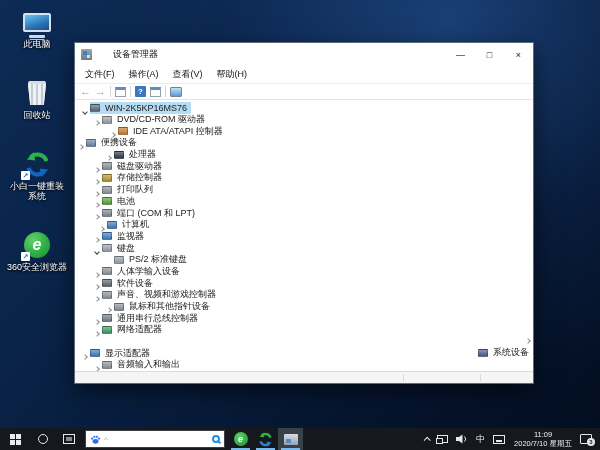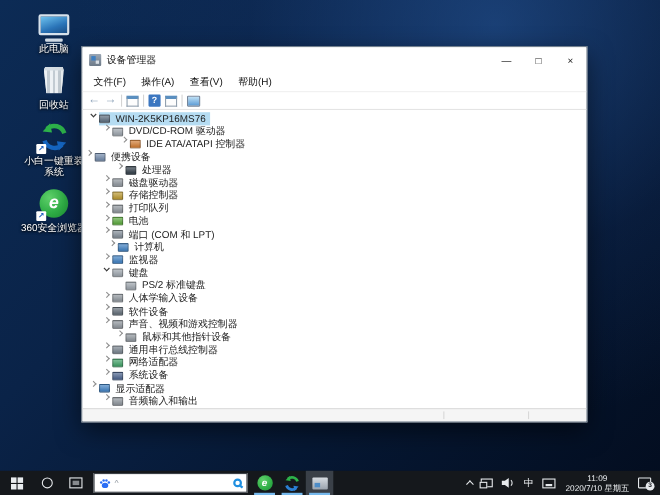--- a/index.html
+++ b/index.html
@@ -5,21 +5,21 @@
   * { margin:0; padding:0; box-sizing:border-box; }
   html,body { width:600px; height:450px; overflow:hidden;
     font-family:"Liberation Sans","DejaVu Sans",sans-serif; }
   .desktop { position:relative; width:600px; height:450px;
     background:
       radial-gradient(ellipse at 75% 5%, rgba(40,90,160,.55) 0%, rgba(20,50,100,.25) 35%, rgba(0,0,0,0) 60%),
       linear-gradient(135deg, #0c2b55 0%, #0a2348 35%, #061834 65%, #030d1f 100%);
   }
 
   
-  .dicons { position:absolute; left:16px; top:4px; width:66px; display:flex; flex-direction:column; }
+  .dicons { position:absolute; left:4px; top:4px; width:66px; display:flex; flex-direction:column;gap:20px; }
   .dicon { width:66px; padding:3px 0 6px; display:flex; flex-direction:column; align-items:center; cursor:default; }
   .dicon-art { position:relative; width:30px; height:30px; display:flex; align-items:center; justify-content:center; }
   .dicon-label { margin-top:2px; max-width:62px; font-size:9px; line-height:10px; color:#fff; text-align:center;
     text-shadow:0 1px 2px rgba(0,0,0,.9), 0 0 3px rgba(0,0,0,.7); }
   
   .art-pc { width:28px; height:19px; border:2px solid #d7e2ec; border-radius:2px;
     background:linear-gradient(160deg,#6fc4f0 0%,#2a74b8 60%,#1b4f86 100%); }
   .art-pc::after { content:""; position:absolute; left:50%; transform:translateX(-50%); bottom:-1px;
     width:16px; height:3px; background:#cfd9e3; border-radius:1px; box-shadow:0 3px 0 -1px #b9c6d1; }
   
@@ -37,39 +37,39 @@
     border-radius:1px; color:#1e5fbf; font-size:7px; line-height:9px; text-align:center; font-weight:bold; }
 
   
   .window { position:absolute; left:74px; top:42px; width:460px; height:342px; background:#fff;
     border:1px solid #5a6a7a; box-shadow:0 8px 22px rgba(0,0,0,.55); display:flex; flex-direction:column; }
   .titlebar { height:23px; background:#fff; display:flex; align-items:center; padding-left:6px; flex:0 0 auto; }
   .app-icon { width:11px; height:11px; margin-right:5px; position:relative;
     background:linear-gradient(#9aa6b4,#6d7a88); border-radius:1px; }
   .app-icon::after { content:""; position:absolute; left:2px; top:2px; width:4px; height:4px; background:#3e7fc1; }
   .app-icon::before { content:""; position:absolute; right:2px; bottom:2px; width:3px; height:3px; background:#d8dee5; }
-  .title-text { font-size:9px; color:#111; flex:1 1 auto; }
+  .title-text { font-size:9px; color:#111; flex:1 1 auto;margin-left:16px; }
   .cap-btns { display:flex; height:100%; }
   .cap-btn { width:29px; height:100%; display:flex; align-items:center; justify-content:center;
     font-size:9px; color:#222; }
   .menubar { height:18px; display:flex; align-items:center; padding-left:3px; background:#fff;
     border-bottom:1px solid #ececec; flex:0 0 auto; }
   .menu-item { font-size:9px; color:#111; padding:2px 7px; }
   .toolbar { height:16px; display:flex; align-items:center; gap:4px; padding-left:5px; background:#fff;
     border-bottom:1px solid #e4e4e4; flex:0 0 auto; }
   .tb-sep { width:1px; height:11px; background:#d4d4d4; }
   .tb-arrow { font-size:11px; line-height:11px; color:#8ba1b8; font-weight:bold; }
   .tb-win { width:11px; height:10px; border:1px solid #93a1af; border-top:3px solid #5a8fc0; background:#fdfdfd; }
   .tb-help { width:11px; height:11px; background:#3b76c0; color:#fff; font-size:8px; font-weight:bold;
     display:flex; align-items:center; justify-content:center; border-radius:1px; }
   .tb-mon { width:12px; height:10px; border:1px solid #74859a;
     background:linear-gradient(#bfe0f5,#5b9bd5); border-radius:1px; }
 
   .treearea { flex:1 1 auto; overflow:hidden; padding-top:2px; background:#fff; }
-  .trow { height:11.7px; display:flex; align-items:flex-start; font-size:9px; color:#1b1b1b; white-space:nowrap; }
+  .trow { height:11.7px; display:flex; align-items:flex-end; font-size:9px; color:#1b1b1b; white-space:nowrap; }
   .chevbox { width:11px; flex:0 0 11px; display:flex; align-items:center; justify-content:center; }
   .chev { width:4px; height:4px; border:solid #8f8f8f; border-width:0 1px 1px 0; }
   .chev.collapsed { transform:rotate(-45deg); }
   .chev.expanded { border-color:#3c3c3c; transform:rotate(45deg); }
   .ticon { width:10px; height:8px; flex:0 0 10px; margin-right:4px; border-radius:1px;
     border:1px solid rgba(0,0,0,.28); }
   .rowsel { display:flex; align-items:center; height:100%; padding-right:3px; }
   .trow.selected .rowsel { background:#b5dcf2; }
   .tlabel { padding:0 1px; }
 
@@ -355,21 +355,21 @@
         </div>
         <div class="trow" style="padding-left: 16px;">
           <span class="chevbox">
             <span class="chev collapsed"></span>
           </span>
           <span class="rowsel">
             <span class="ticon" style="background: linear-gradient(rgba(255, 255, 255, 0.35), rgba(0, 0, 0, 0.08)), rgb(62, 159, 100);"></span>
             <span class="tlabel">网络适配器</span>
           </span>
         </div>
-        <div class="trow" style="padding-left: 16px;">
+        <div class="trow" style="padding-left: 16px; flex-direction: column;">
           <span class="chevbox">
             <span class="chev collapsed"></span>
           </span>
           <span class="rowsel">
             <span class="ticon" style="background: linear-gradient(rgba(255, 255, 255, 0.35), rgba(0, 0, 0, 0.08)), rgb(73, 97, 139);"></span>
             <span class="tlabel">系统设备</span>
           </span>
         </div>
         <div class="trow" style="padding-left: 4px;">
           <span class="chevbox">

